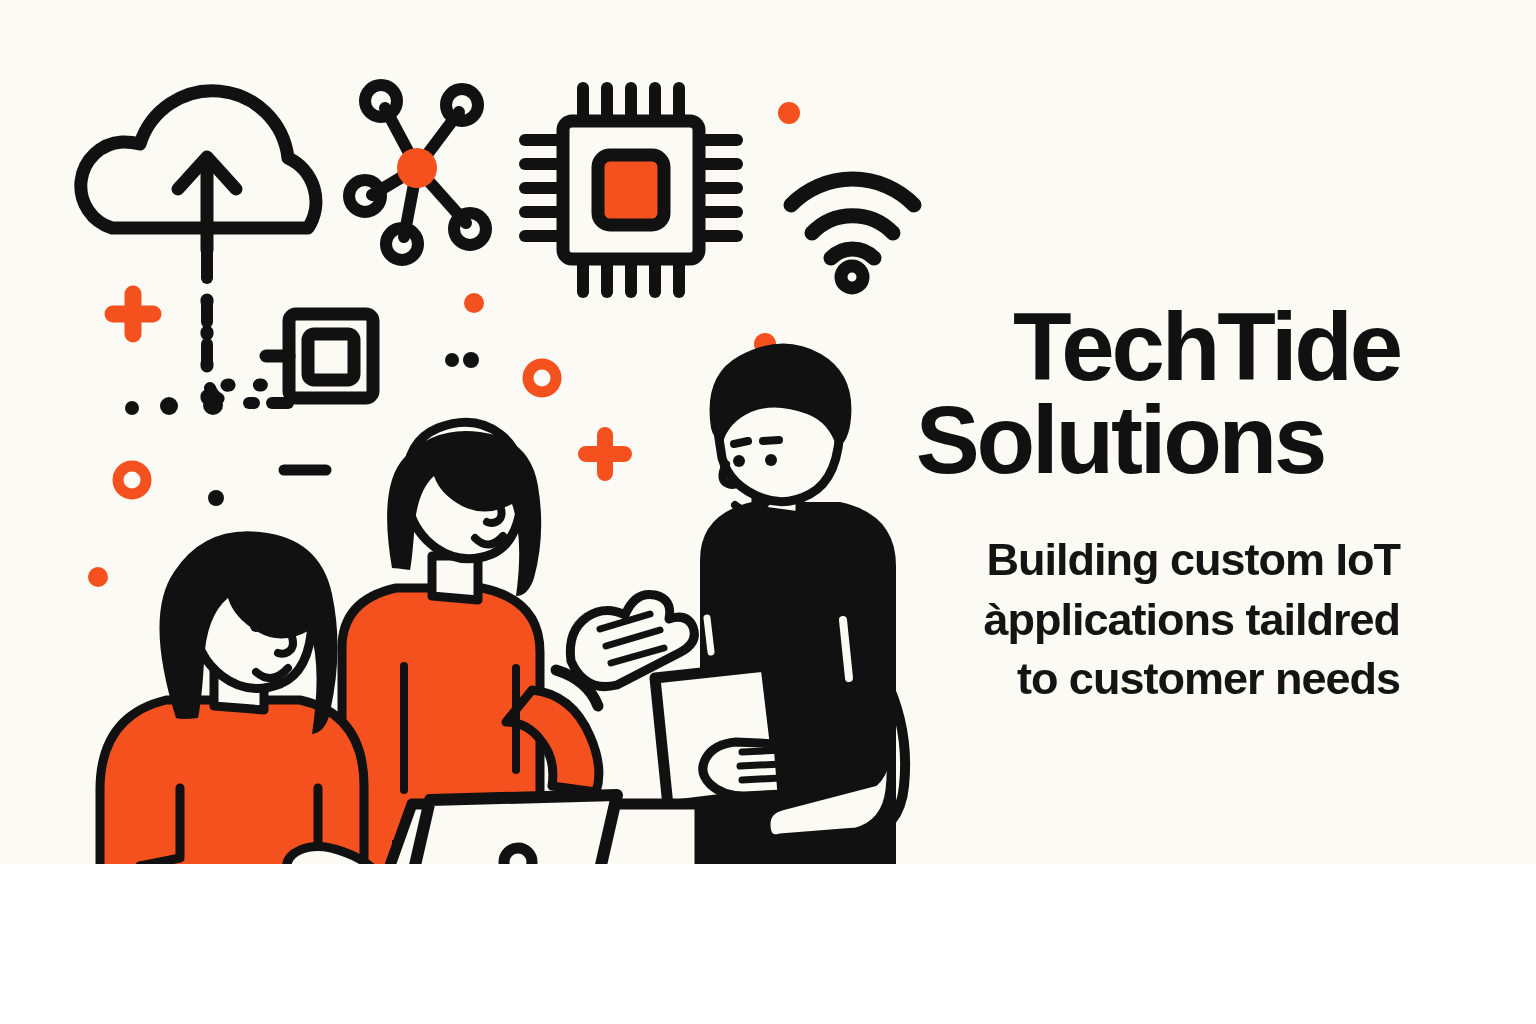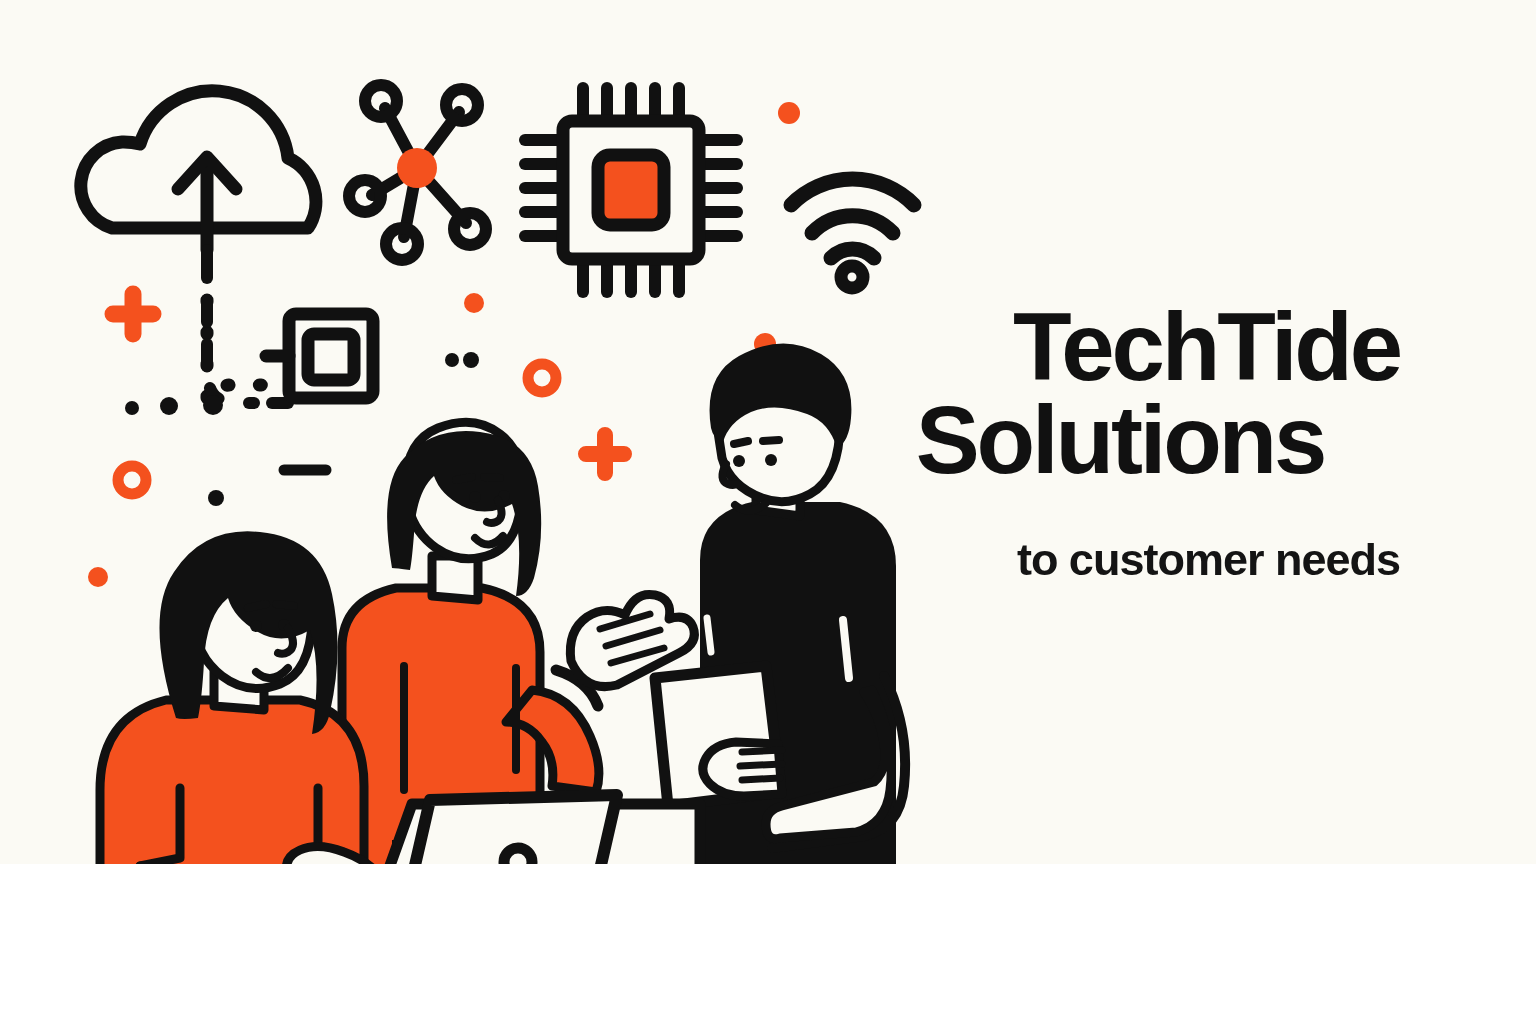--- a/index.html
+++ b/index.html
@@ -379,17 +379,19 @@
       <path d="M64 932 L952 932" stroke="#111111" stroke-width="13" stroke-linecap="round"></path>
     </g>
   </svg>
 
   <div class="text-block">
     <h1 class="headline">
       <span>TechTide</span>
       <span class="ln2">Solutions</span>
     </h1>
     <p class="subhead">
+      <span>Building custom IoT</span>
+      <span>àpplications taildred</span>
       <span>to customer needs</span>
     </p>
   </div>
 
 </div>
 
 </body></html>

